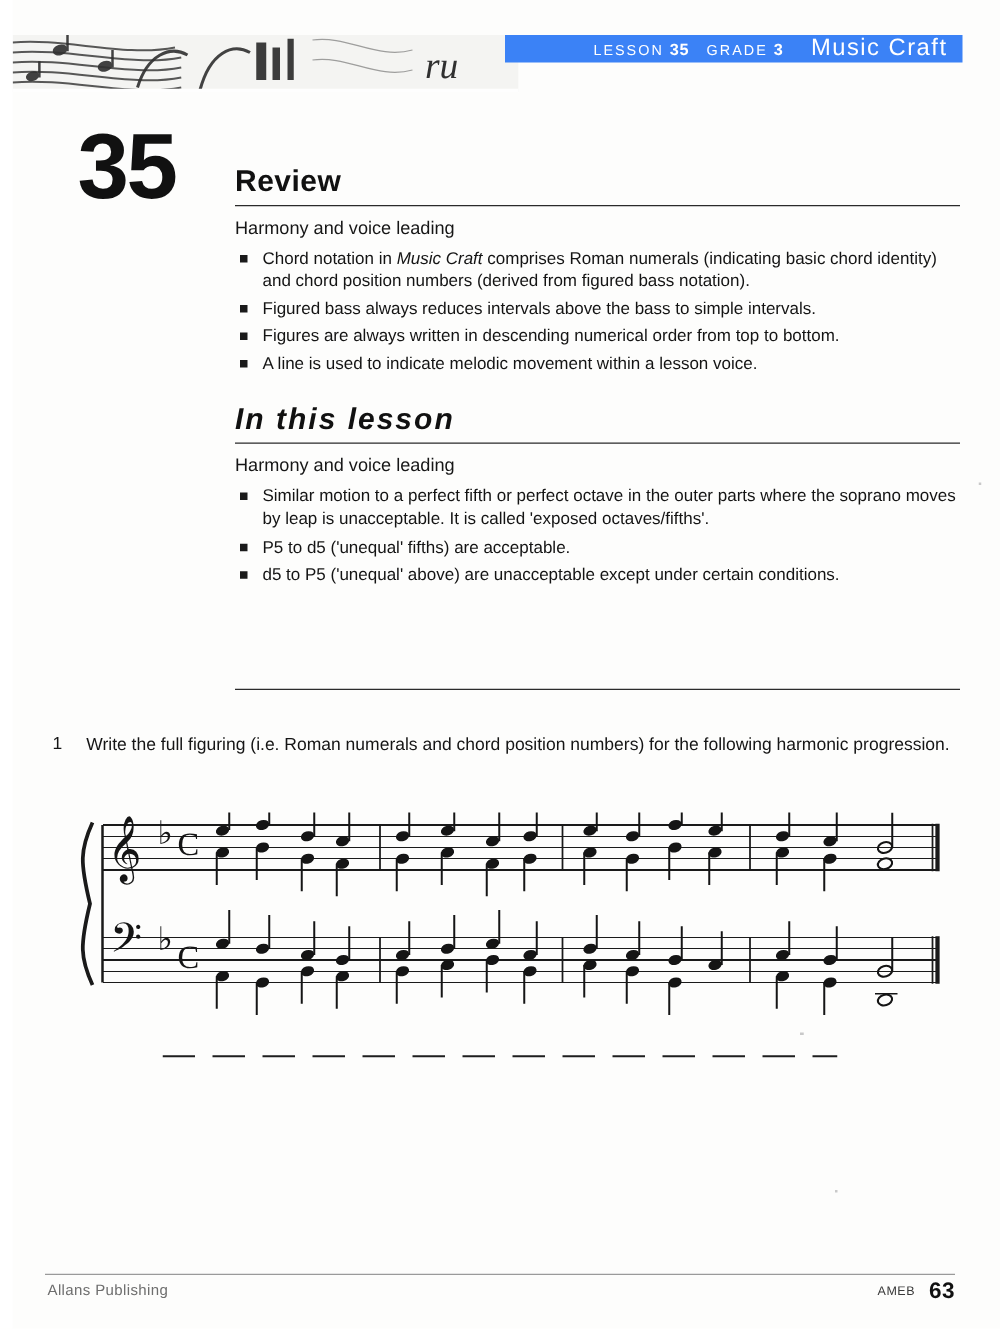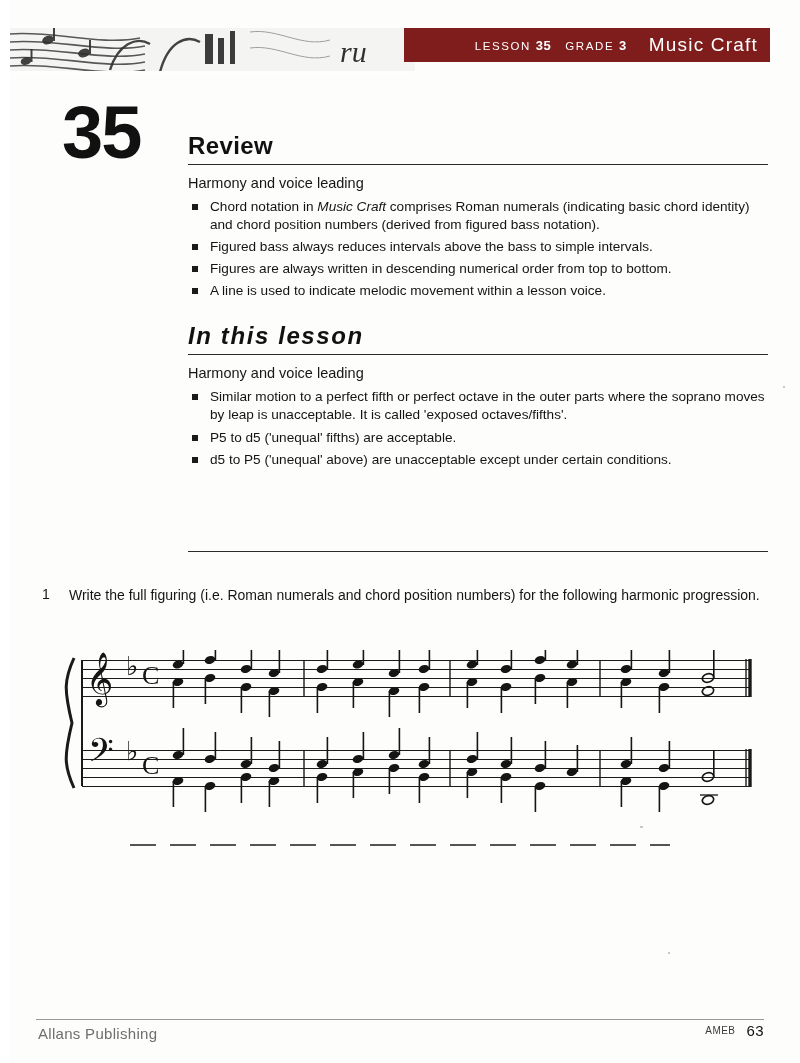--- a/index.html
+++ b/index.html
@@ -46,22 +46,22 @@
     overflow: hidden;
     opacity: 0.92;
   }
   .header-art svg { display: block; }
 
   .header-bar {
     position: absolute;
     left: 404px;
     top: 0;
     width: 366px;
-    height: 34px;
-    background: #7f1d1d;
+    height: 22px;
+    background: #3b82f6;
     color: #ffffff;
     display: flex;
     align-items: center;
     justify-content: flex-end;
     padding-right: 12px;
     box-sizing: border-box;
     letter-spacing: 0.5px;
   }
   .hdr-lesson {
     font-size: 11.5px;
@@ -210,35 +210,35 @@
     left: 36px;
     top: 0;
     width: 728px;
     height: 1px;
     background: #9a9a9a;
   }
   .footer-left {
     position: absolute;
     left: 38px;
     top: 6px;
-    font-size: 15px;
+    font-size: 12px;
     color: #6e6e6e;
     letter-spacing: 0.3px;
   }
   .footer-right {
     position: absolute;
     right: 36px;
     top: 3px;
     font-size: 10px;
     color: #3a3a3a;
     letter-spacing: 0.4px;
   }
   .footer-page {
-    font-size: 15px;
-    font-weight: normal;
+    font-size: 18px;
+    font-weight: bold;
     color: #111;
     margin-left: 8px;
     vertical-align: -2px;
   }
   .scan-speck {
     position: absolute;
     background: #c9c9c9;
   }
 </style>
 </head>

